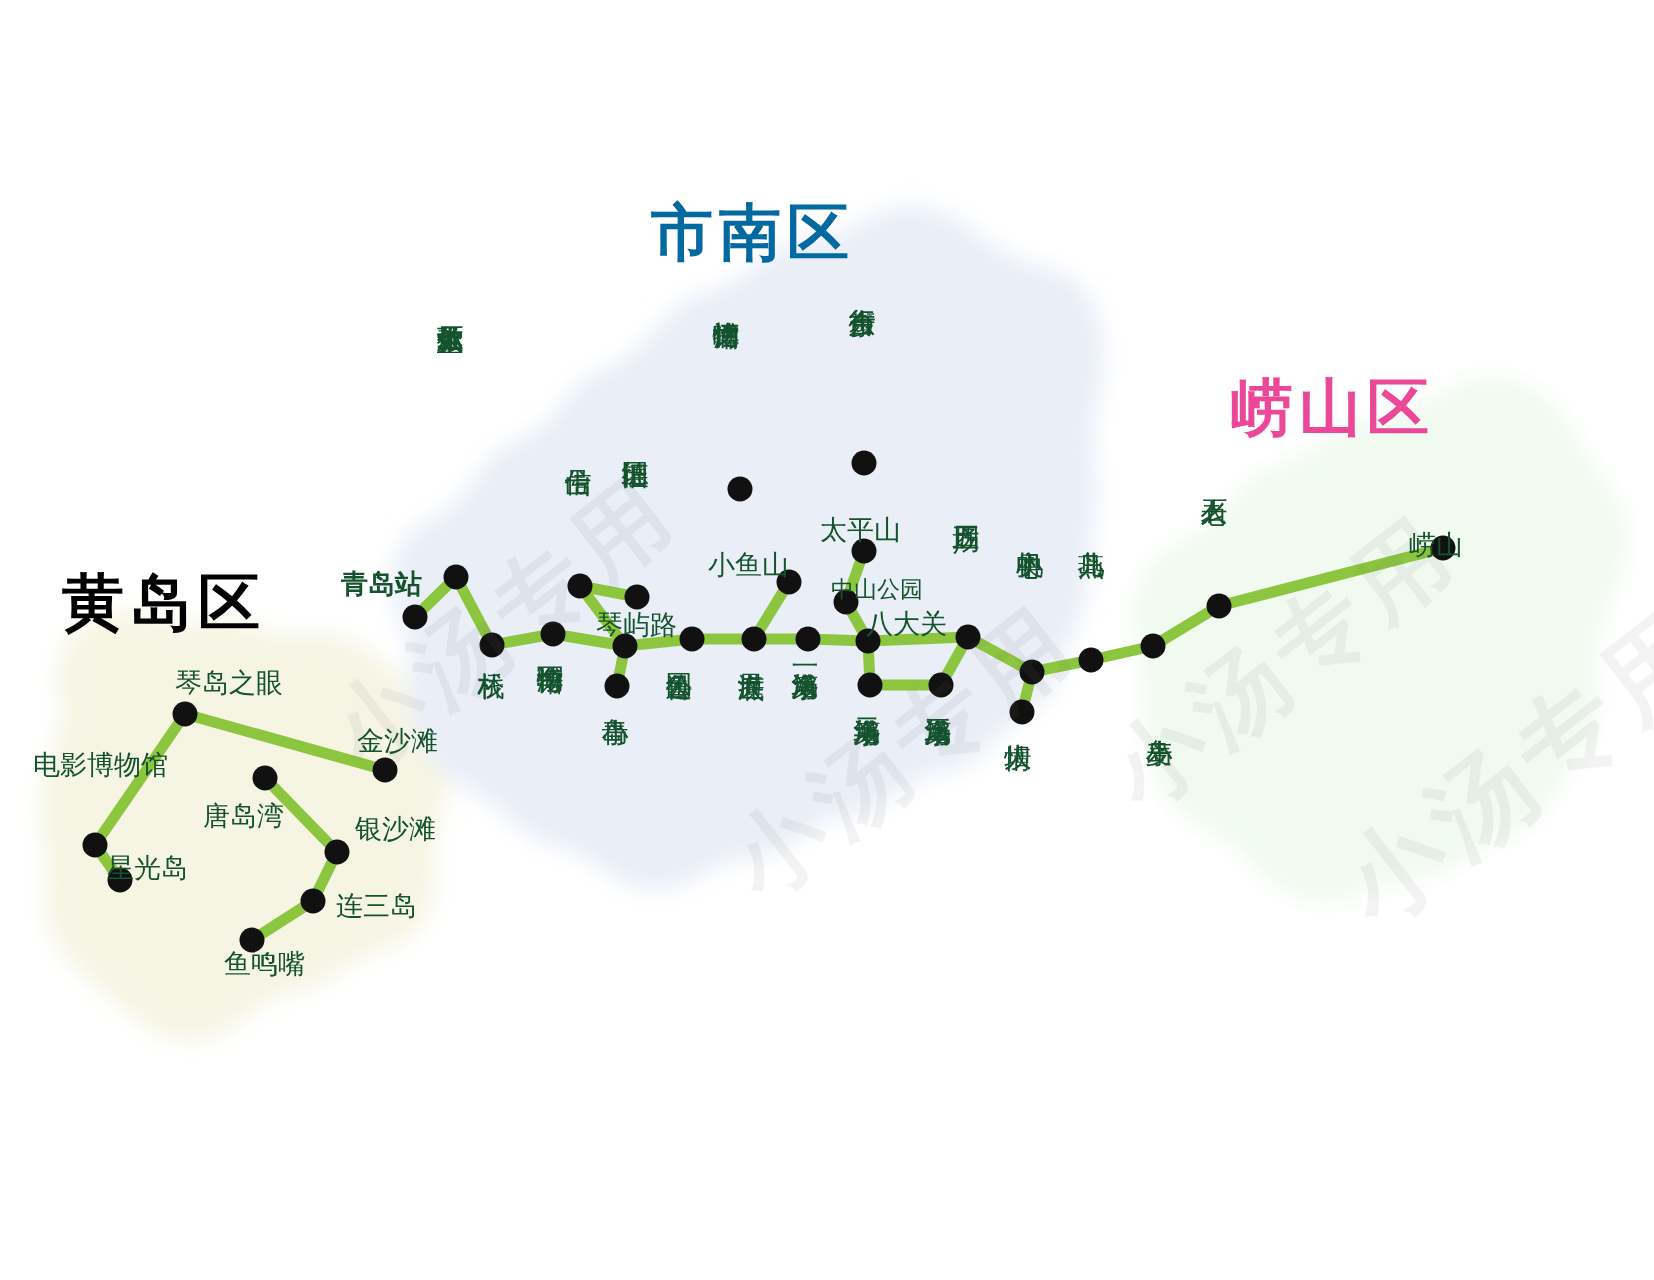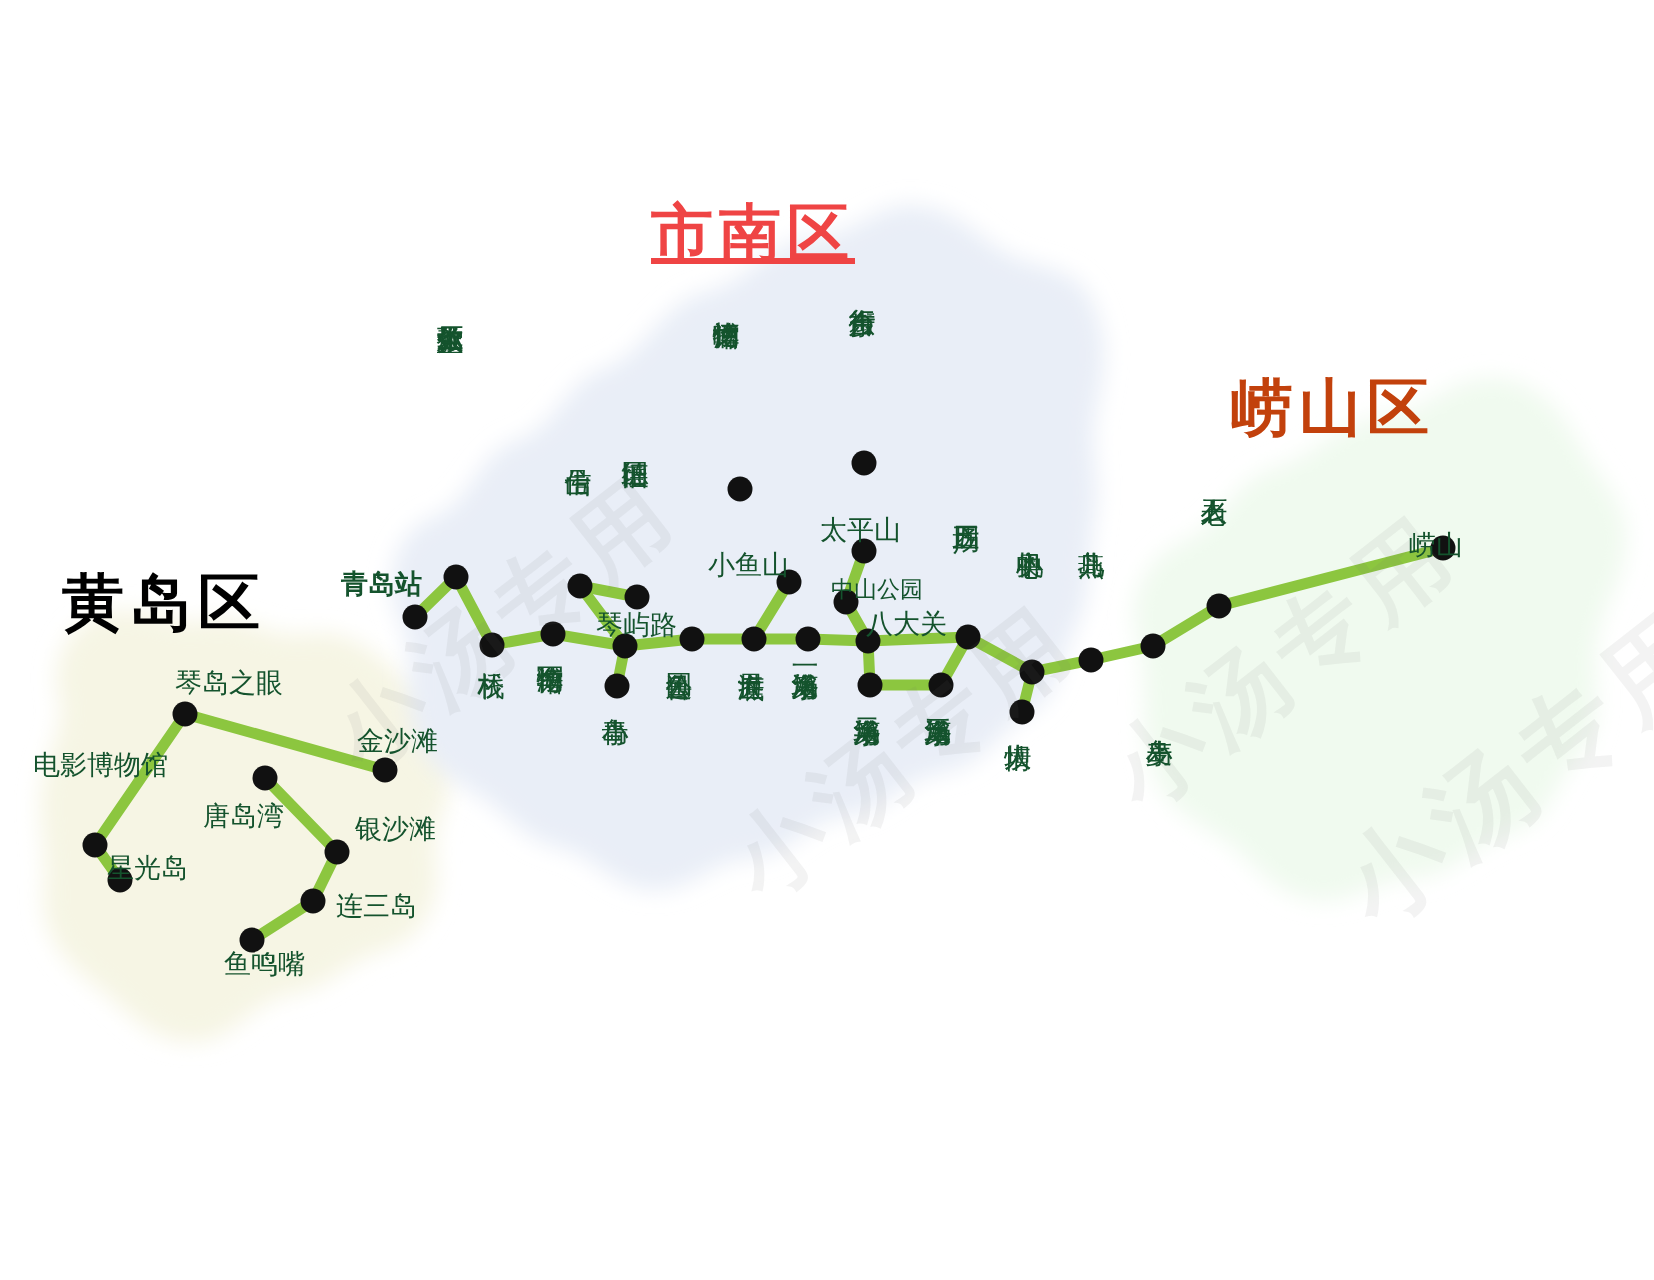--- a/index.html
+++ b/index.html
@@ -179,22 +179,22 @@
 
   <div id="watermark-layer">
       <div class="watermark" style="left: 300px; top: 560px; font-size: 92px; transform: rotate(-38deg); color: rgba(120, 120, 120, 0.086);">小汤专用</div>
       <div class="watermark" style="left: 700px; top: 690px; font-size: 92px; transform: rotate(-38deg); color: rgba(120, 120, 120, 0.086);">小汤专用</div>
       <div class="watermark" style="left: 1080px; top: 600px; font-size: 92px; transform: rotate(-38deg); color: rgba(120, 120, 120, 0.086);">小汤专用</div>
       <div class="watermark" style="left: 1310px; top: 700px; font-size: 100px; transform: rotate(-38deg); color: rgba(120, 120, 120, 0.086);">小汤专用</div>
     </div>
 
   <div id="district-title-layer">
       <div class="district-title" style="left: 62px; top: 572px; color: #000000;">黄岛区</div>
-      <div class="district-title" style="left: 651px; top: 202px; color: #ef4444; text-decoration: underline;">市南区</div>
-      <div class="district-title" style="left: 1231px; top: 377px; color: #c2410c;">崂山区</div>
+      <div class="district-title" style="left: 651px; top: 202px; color: #0369a1;">市南区</div>
+      <div class="district-title" style="left: 1231px; top: 377px; color: #ec4899;">崂山区</div>
     </div>
 
   <div id="label-layer">
       <div class="station-label" style="left: 33px; top: 752px;">电影博物馆</div>
       <div class="station-label" style="left: 107px; top: 855px;">星光岛</div>
       <div class="station-label" style="left: 175px; top: 670px;">琴岛之眼</div>
       <div class="station-label" style="left: 357px; top: 728px;">金沙滩</div>
       <div class="station-label" style="left: 203px; top: 803px; text-align: right;">唐岛湾</div>
       <div class="station-label" style="left: 355px; top: 816px;">银沙滩</div>
       <div class="station-label" style="left: 336px; top: 893px;">连三岛</div>

